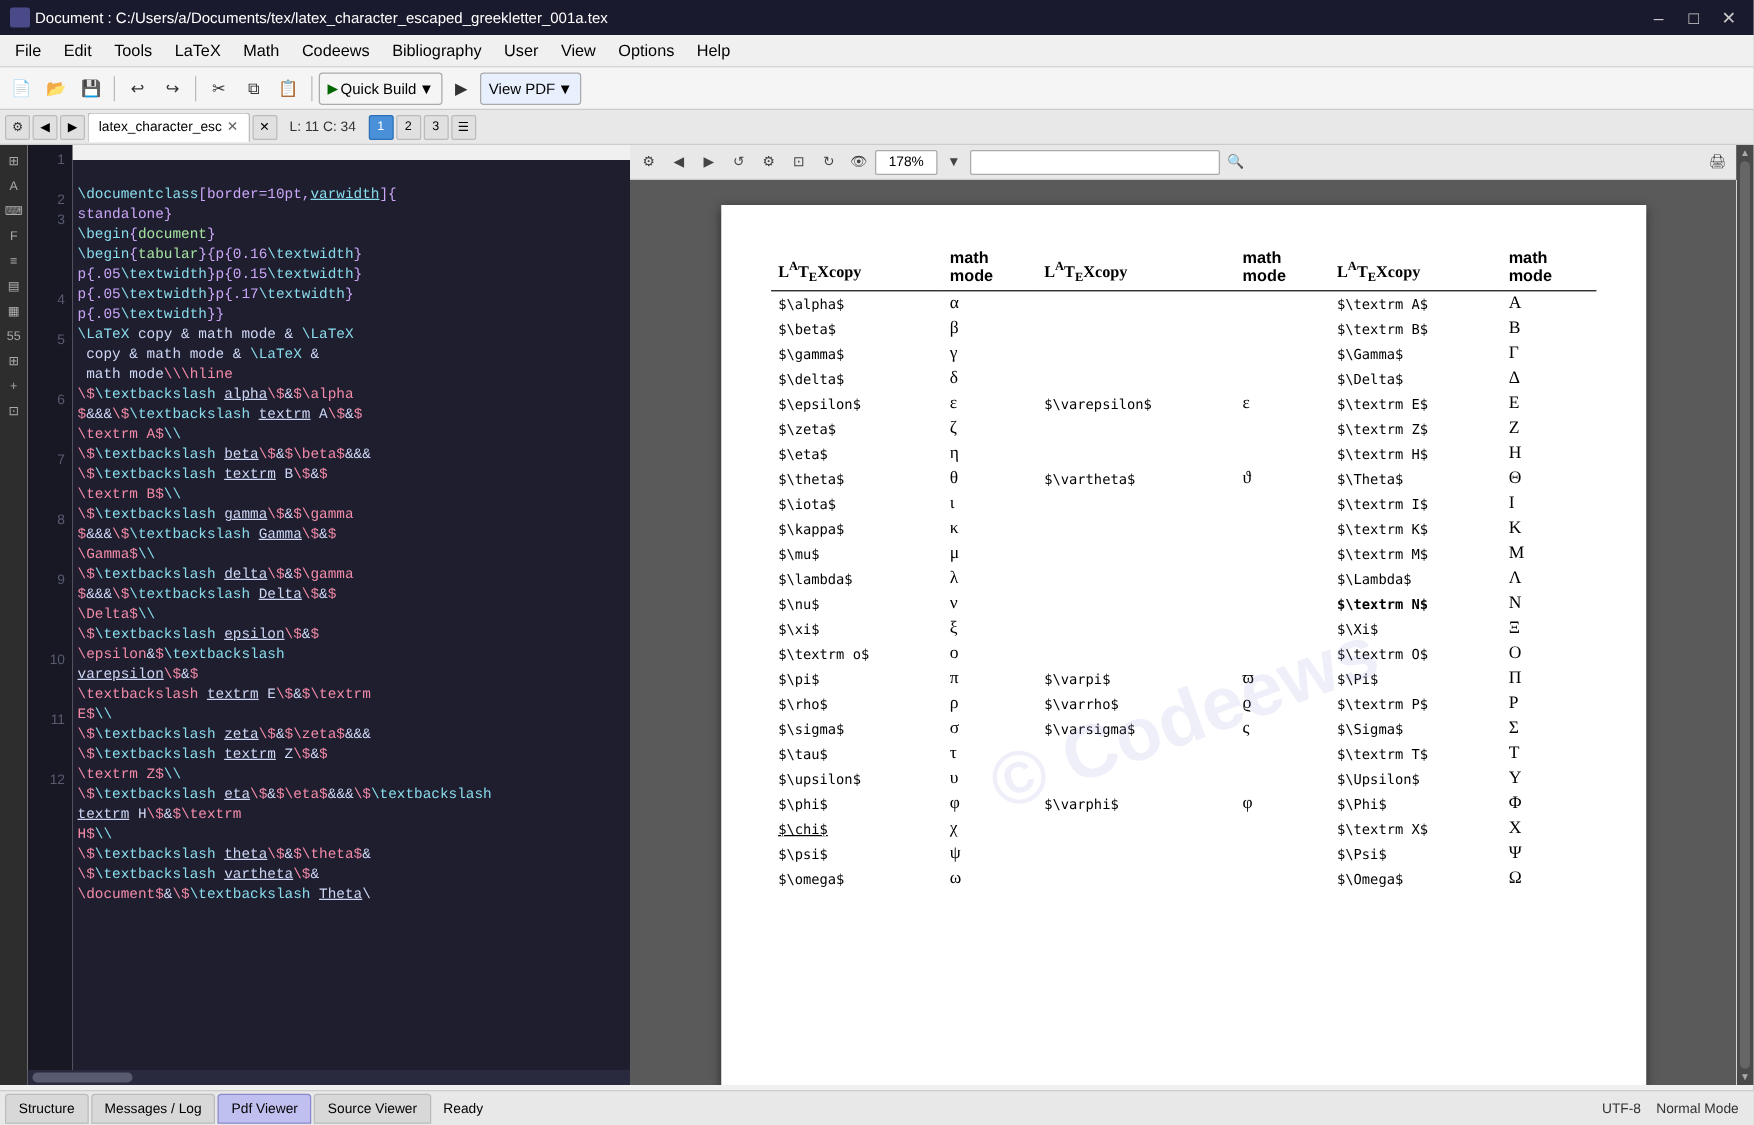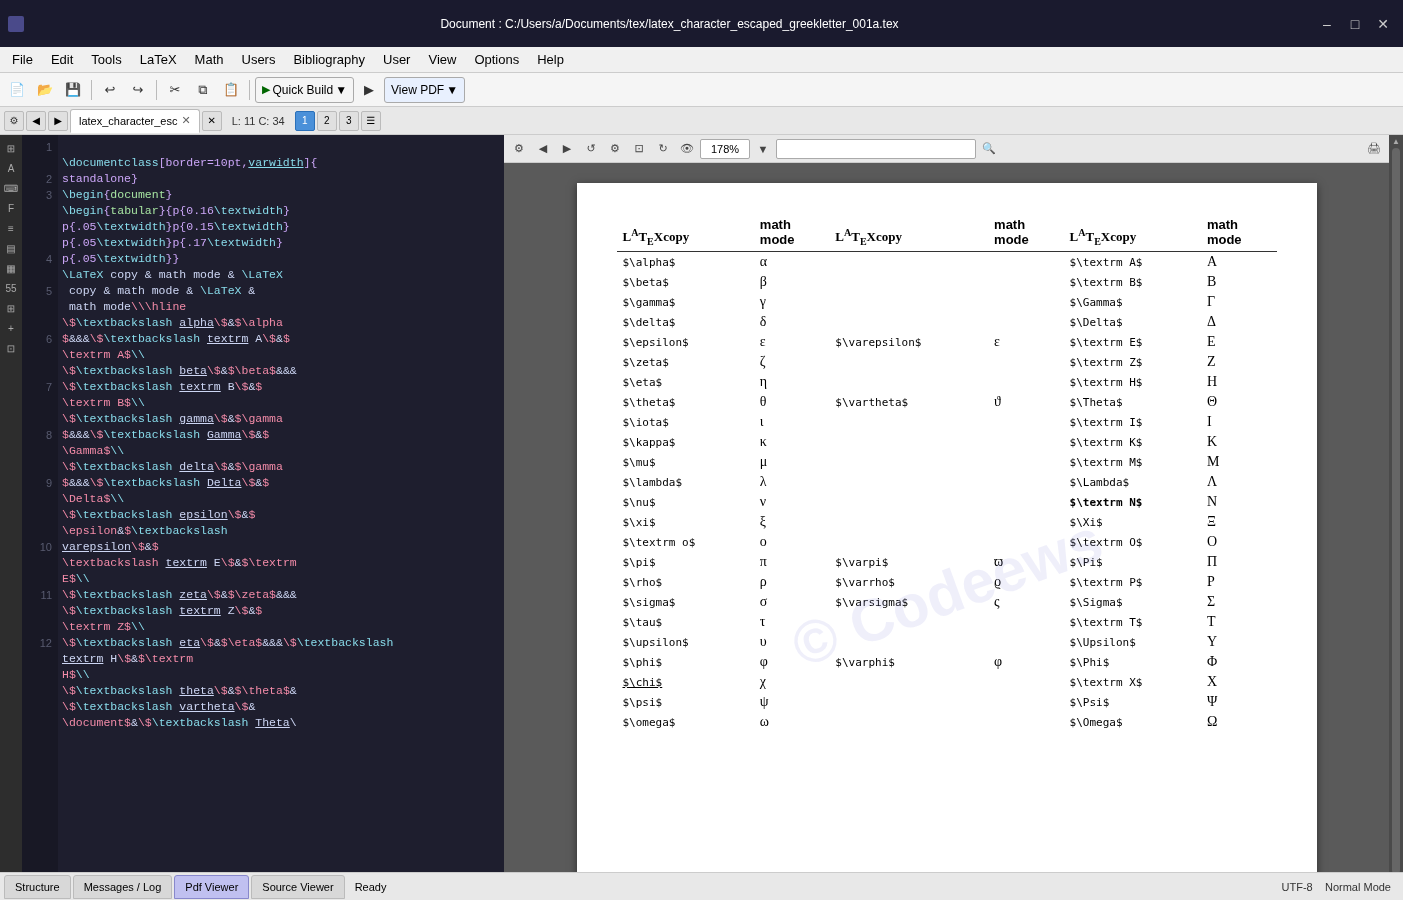--- a/index.html
+++ b/index.html
@@ -2,27 +2,26 @@
 <html><head>
   <meta charset="utf-8">
   <style>
     * { margin: 0; padding: 0; box-sizing: border-box; }
     body { font-family: 'Segoe UI', Arial, sans-serif; font-size: 12px; background: #f0f0f0; width: 1403px; height: 900px; overflow: hidden; }
 
     
     .title-bar {
       background: #1a1a2e;
       color: #fff;
-      height: 47px;
+      height: 28px;
       display: flex;
       align-items: center;
       padding: 0 8px;
       gap: 4px;
       font-size: 12px;
-      text-align: center;
     }
     .title-bar-icon { width: 16px; height: 16px; background: #4a4a8a; border-radius: 2px; flex-shrink: 0; }
     .title-bar-text { flex: 1; }
     .title-bar-controls { display: flex; gap: 4px; }
     .title-bar-btn { width: 24px; height: 24px; display: flex; align-items: center; justify-content: center; cursor: pointer; color: #ccc; font-size: 14px; }
 
     
     .menu-bar {
       background: #f0f0f0;
       height: 26px;
@@ -285,21 +284,21 @@
     <div class="title-bar-btn close">✕</div>
   </div>
 </div>
 
 <div class="menu-bar">
   <div class="menu-item">File</div>
   <div class="menu-item">Edit</div>
   <div class="menu-item">Tools</div>
   <div class="menu-item">LaTeX</div>
   <div class="menu-item">Math</div>
-  <div class="menu-item">Users</div>
+  <div class="menu-item">Codeews</div>
   <div class="menu-item">Bibliography</div>
   <div class="menu-item">User</div>
   <div class="menu-item">View</div>
   <div class="menu-item">Options</div>
   <div class="menu-item">Help</div>
 </div>
 
 <div class="toolbar">
   <div class="toolbar-btn" title="New">📄</div>
   <div class="toolbar-btn" title="Open">📂</div>
@@ -391,21 +390,21 @@
           <div>&nbsp;</div>
           <div>&nbsp;</div>
           <div>11</div>
           <div>&nbsp;</div>
           <div>&nbsp;</div>
           <div>12</div>
           <div>&nbsp;</div>
           <div>&nbsp;</div>
           <div>&nbsp;</div>
         </div>
-        <div class="code-content" style="color:#cdd6f4; background:#1e1e2e; width:400px; font-family:'Courier New',monospace; font-size:11.5px; line-height:16px; padding:4px 4px;">
+        <div class="code-content" style="color:#cdd6f4; background:#1e1e2e; width:400px; font-family:'Courier New',monospace; font-size:11.5px; line-height:16px; padding:4px 4px;margin-top:12px;">
 <span class="cmd">\documentclass</span><span style="color:#cba6f7">[border=10pt,</span><span style="color:#89dceb; text-decoration:underline">varwidth</span><span style="color:#cba6f7">]{</span>
 <span style="color:#cba6f7">standalone}</span>
 <span class="cmd">\begin</span><span style="color:#cba6f7">{</span><span style="color:#a6e3a1">document</span><span style="color:#cba6f7">}</span>
 <span class="cmd">\begin</span><span style="color:#cba6f7">{</span><span style="color:#a6e3a1">tabular</span><span style="color:#cba6f7">}</span><span style="color:#cba6f7">{p{0.16</span><span style="color:#89dceb">\textwidth</span><span style="color:#cba6f7">}</span>
 <span style="color:#cba6f7">p{.05</span><span style="color:#89dceb">\textwidth</span><span style="color:#cba6f7">}p{0.15</span><span style="color:#89dceb">\textwidth</span><span style="color:#cba6f7">}</span>
 <span style="color:#cba6f7">p{.05</span><span style="color:#89dceb">\textwidth</span><span style="color:#cba6f7">}p{.17</span><span style="color:#89dceb">\textwidth</span><span style="color:#cba6f7">}</span>
 <span style="color:#cba6f7">p{.05</span><span style="color:#89dceb">\textwidth</span><span style="color:#cba6f7">}}</span>
 <span class="cmd">\LaTeX</span> copy &amp; math mode &amp; <span class="cmd">\LaTeX</span>
  copy &amp; math mode &amp; <span class="cmd">\LaTeX</span> &amp;
  math mode<span style="color:#f38ba8">\\\hline</span>

